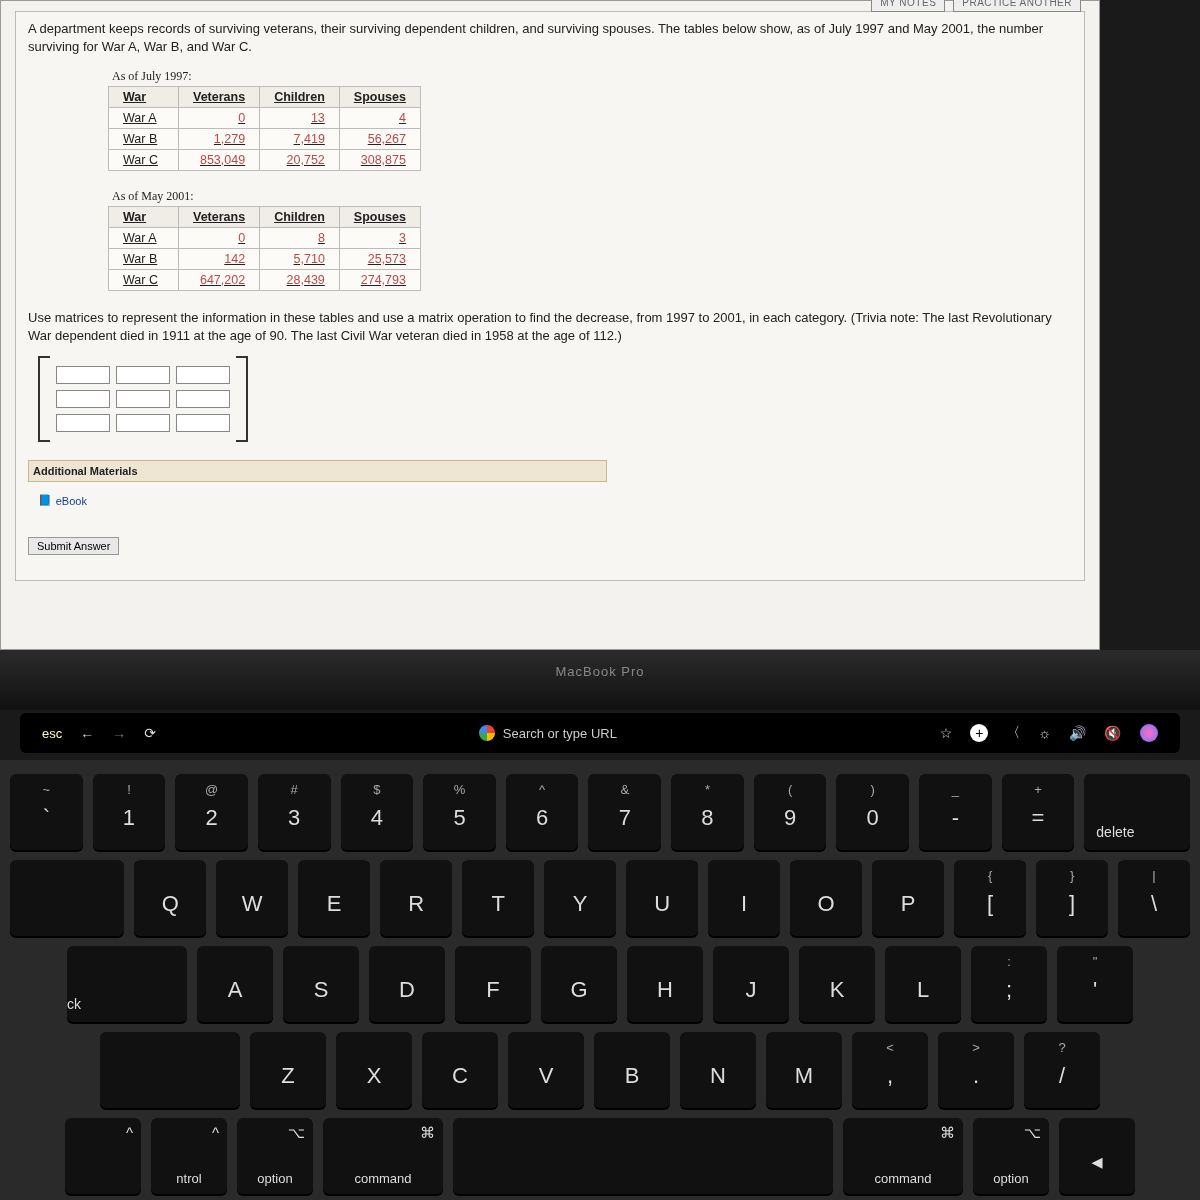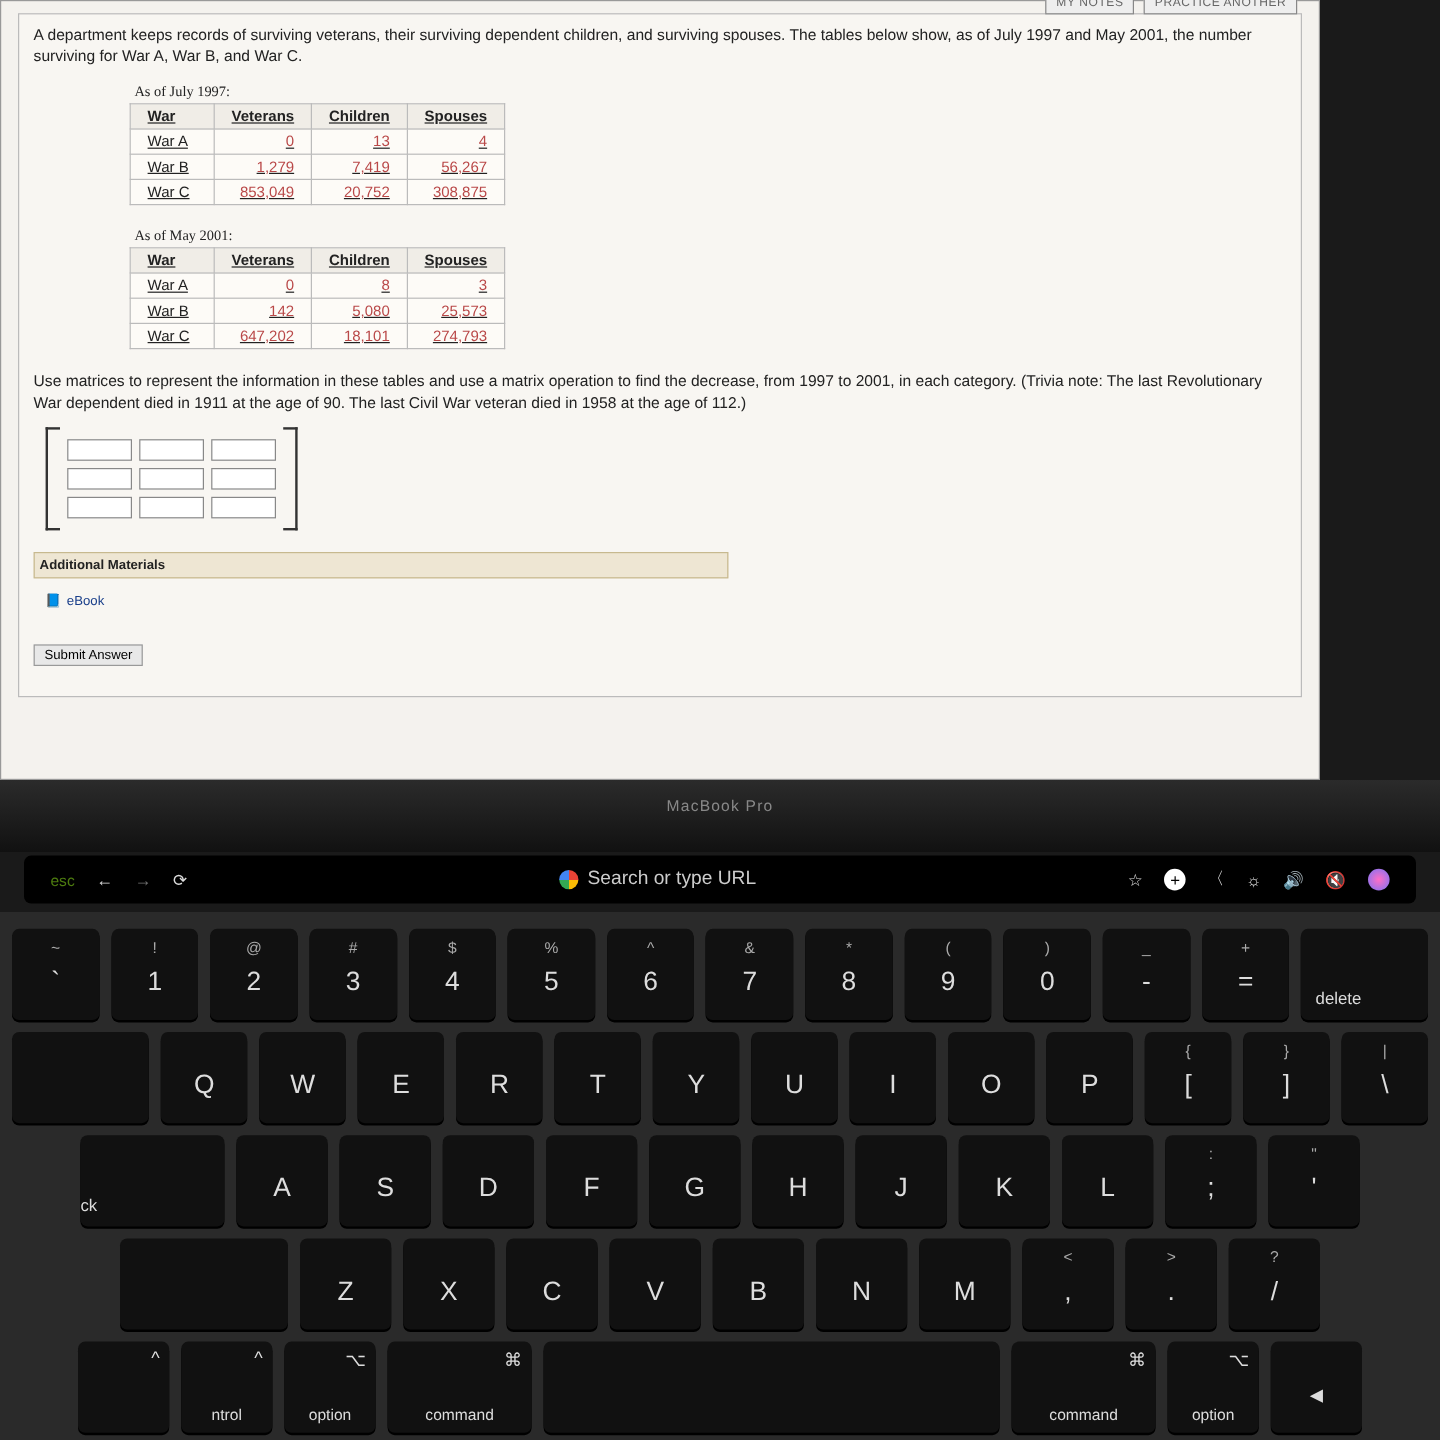--- a/index.html
+++ b/index.html
@@ -139,29 +139,29 @@
     height: 40px;
     background: #000;
     border-radius: 6px;
     display: flex;
     align-items: center;
     gap: 18px;
     padding: 0 22px;
     color: #ddd;
     font-size: 14px;
   }
-  .tb-esc { font-size: 13px; color: #4d7c0f; }
+  .tb-esc { font-size: 13px; color: #fef9c3; }
   .tb-search {
     flex: 1;
     display: flex;
     align-items: center;
     gap: 8px;
     justify-content: center;
     color: #ccc;
-    font-size: 16px;
+    font-size: 13px;
   }
   .g-icon {
     width: 16px; height: 16px; border-radius: 50%;
     background: conic-gradient(#ea4335 0 25%, #fbbc05 0 50%, #34a853 0 75%, #4285f4 0);
   }
   .circle-icon {
     width: 18px; height: 18px; border-radius: 50%;
     display: inline-block;
   }
 
@@ -255,27 +255,27 @@
         </tr>
         <tr>
           <td>War A</td>
           <td class="num">0</td>
           <td class="num">8</td>
           <td class="num">3</td>
         </tr>
         <tr>
           <td>War B</td>
           <td class="num">142</td>
-          <td class="num">5,080</td>
+          <td class="num">5,710</td>
           <td class="num">25,573</td>
         </tr>
         <tr>
           <td>War C</td>
           <td class="num">647,202</td>
-          <td class="num">18,101</td>
+          <td class="num">28,439</td>
           <td class="num">274,793</td>
         </tr>
       </tbody>
         </table>
     </div>
 
     <p class="instr">Use matrices to represent the information in these tables and use a matrix operation to find the decrease, from 1997 to 2001, in each category. (Trivia note: The last Revolutionary War dependent died in 1911 at the age of 90. The last Civil War veteran died in 1958 at the age of 112.)</p>
 
     <div class="matrix">
       <div class="bracket left"></div>

